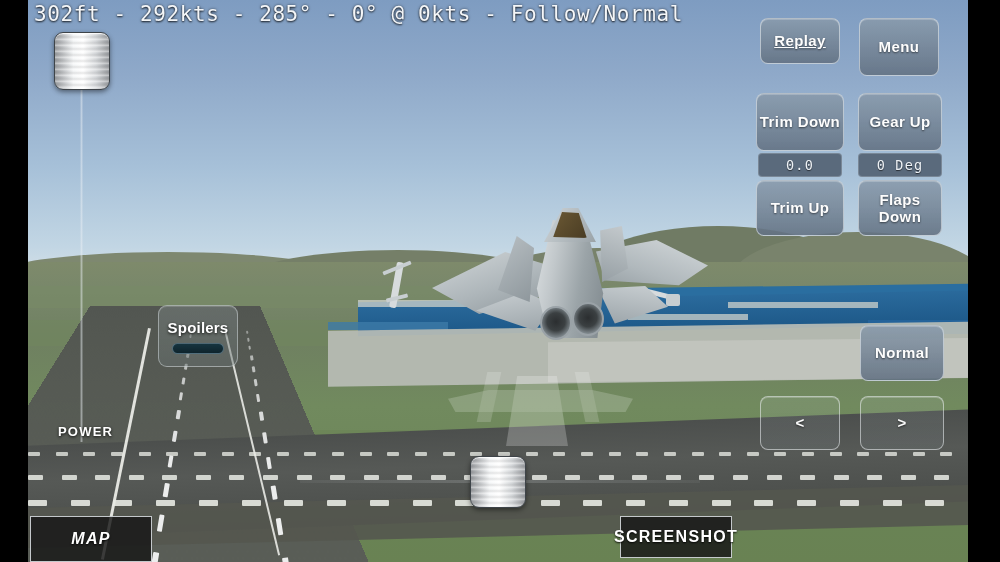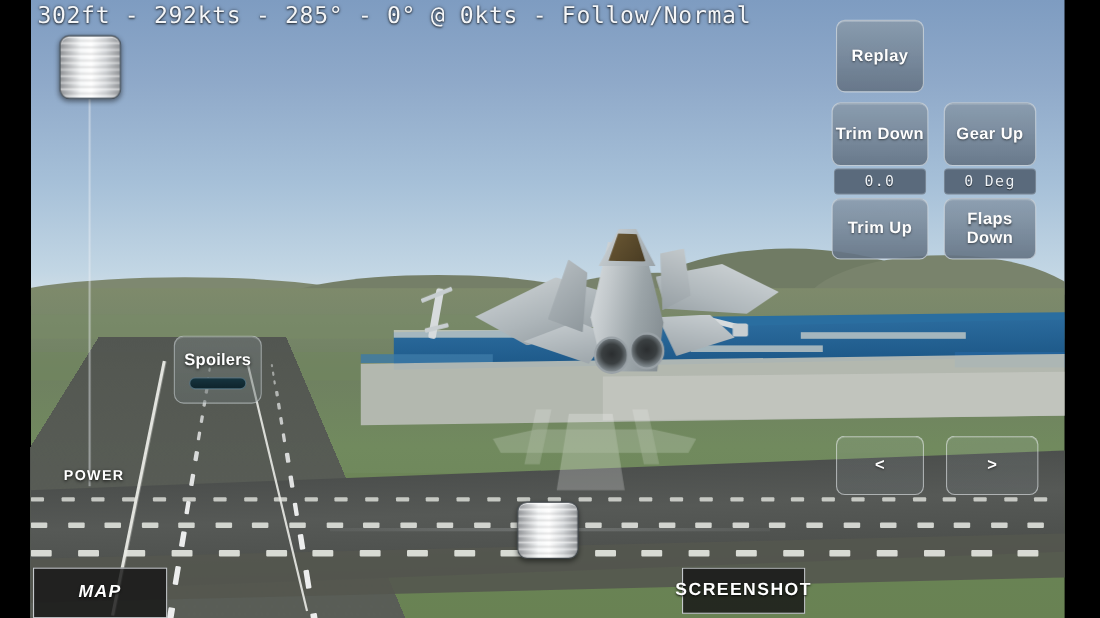--- a/index.html
+++ b/index.html
@@ -259,21 +259,21 @@
     color:#eef2f6;
     font-family:"DejaVu Sans Mono", monospace;
     font-size:13.5px; letter-spacing:1.2px;
     border-radius:4px;
     background:rgba(84,99,116,.92);
     border:1px solid rgba(180,192,204,.35);
     text-shadow:0 1px 1px rgba(0,0,0,.6);
   }
 
   
-  #btnReplay   { left:760px; top:18px;  width:80px;  height:66px; }
+  #btnReplay   { left:760px; top:18px;  width:80px;  height:46px;text-decoration:underline; }
   #btnMenu     { left:859px; top:18px;  width:80px;  height:58px; }
   #btnTrimDown { left:756px; top:93px;  width:88px;  height:58px; }
   #btnFlapsUp  { left:858px; top:93px;  width:84px;  height:58px; }
   #valTrim     { left:758px; top:153px; width:84px;  height:24px; }
   #valFlaps    { left:858px; top:153px; width:84px;  height:24px; }
   #btnTrimUp   { left:756px; top:180px; width:88px;  height:56px; }
   #btnFlapsDown{ left:858px; top:180px; width:84px;  height:56px; }
   #btnNormal   { left:860px; top:325px; width:84px;  height:56px; }
   #btnPrevView { left:760px; top:396px; width:80px;  height:54px; }
   #btnNextView { left:860px; top:396px; width:84px;  height:54px; }
@@ -555,30 +555,32 @@
 
   <div id="rudderTrack"></div>
   <div class="slider-handle" id="rudderHandle"></div>
 
   <div class="toggle" id="tgSpoilers">
     <span class="tg-label">Spoilers</span>
     <span class="tg-lamp"></span>
   </div>
 
   <div class="simbtn" id="btnReplay">Replay</div>
+  <div class="simbtn" id="btnMenu">Menu</div>
 
   <div class="simbtn" id="btnTrimDown">Trim Down</div>
   <div class="simbtn" id="btnFlapsUp">Gear Up</div>
 
   <div class="valuebox" id="valTrim">0.0</div>
   <div class="valuebox" id="valFlaps">0 Deg</div>
 
   <div class="simbtn" id="btnFlapsDown">Flaps Down</div>
   <div class="simbtn" id="btnTrimUp">Trim Up</div>
 
+  <div class="simbtn" id="btnNormal">Normal</div>
   <div class="simbtn ghosted" id="btnPrevView">&lt;</div>
   <div class="simbtn ghosted" id="btnNextView">&gt;</div>
 
   <div class="framebtn" id="btnMap">MAP</div>
   <div class="framebtn" id="btnScreenshot">SCREENSHOT</div>
 
   <div class="bar-left"></div>
   <div class="bar-right"></div>
 
 </div>

